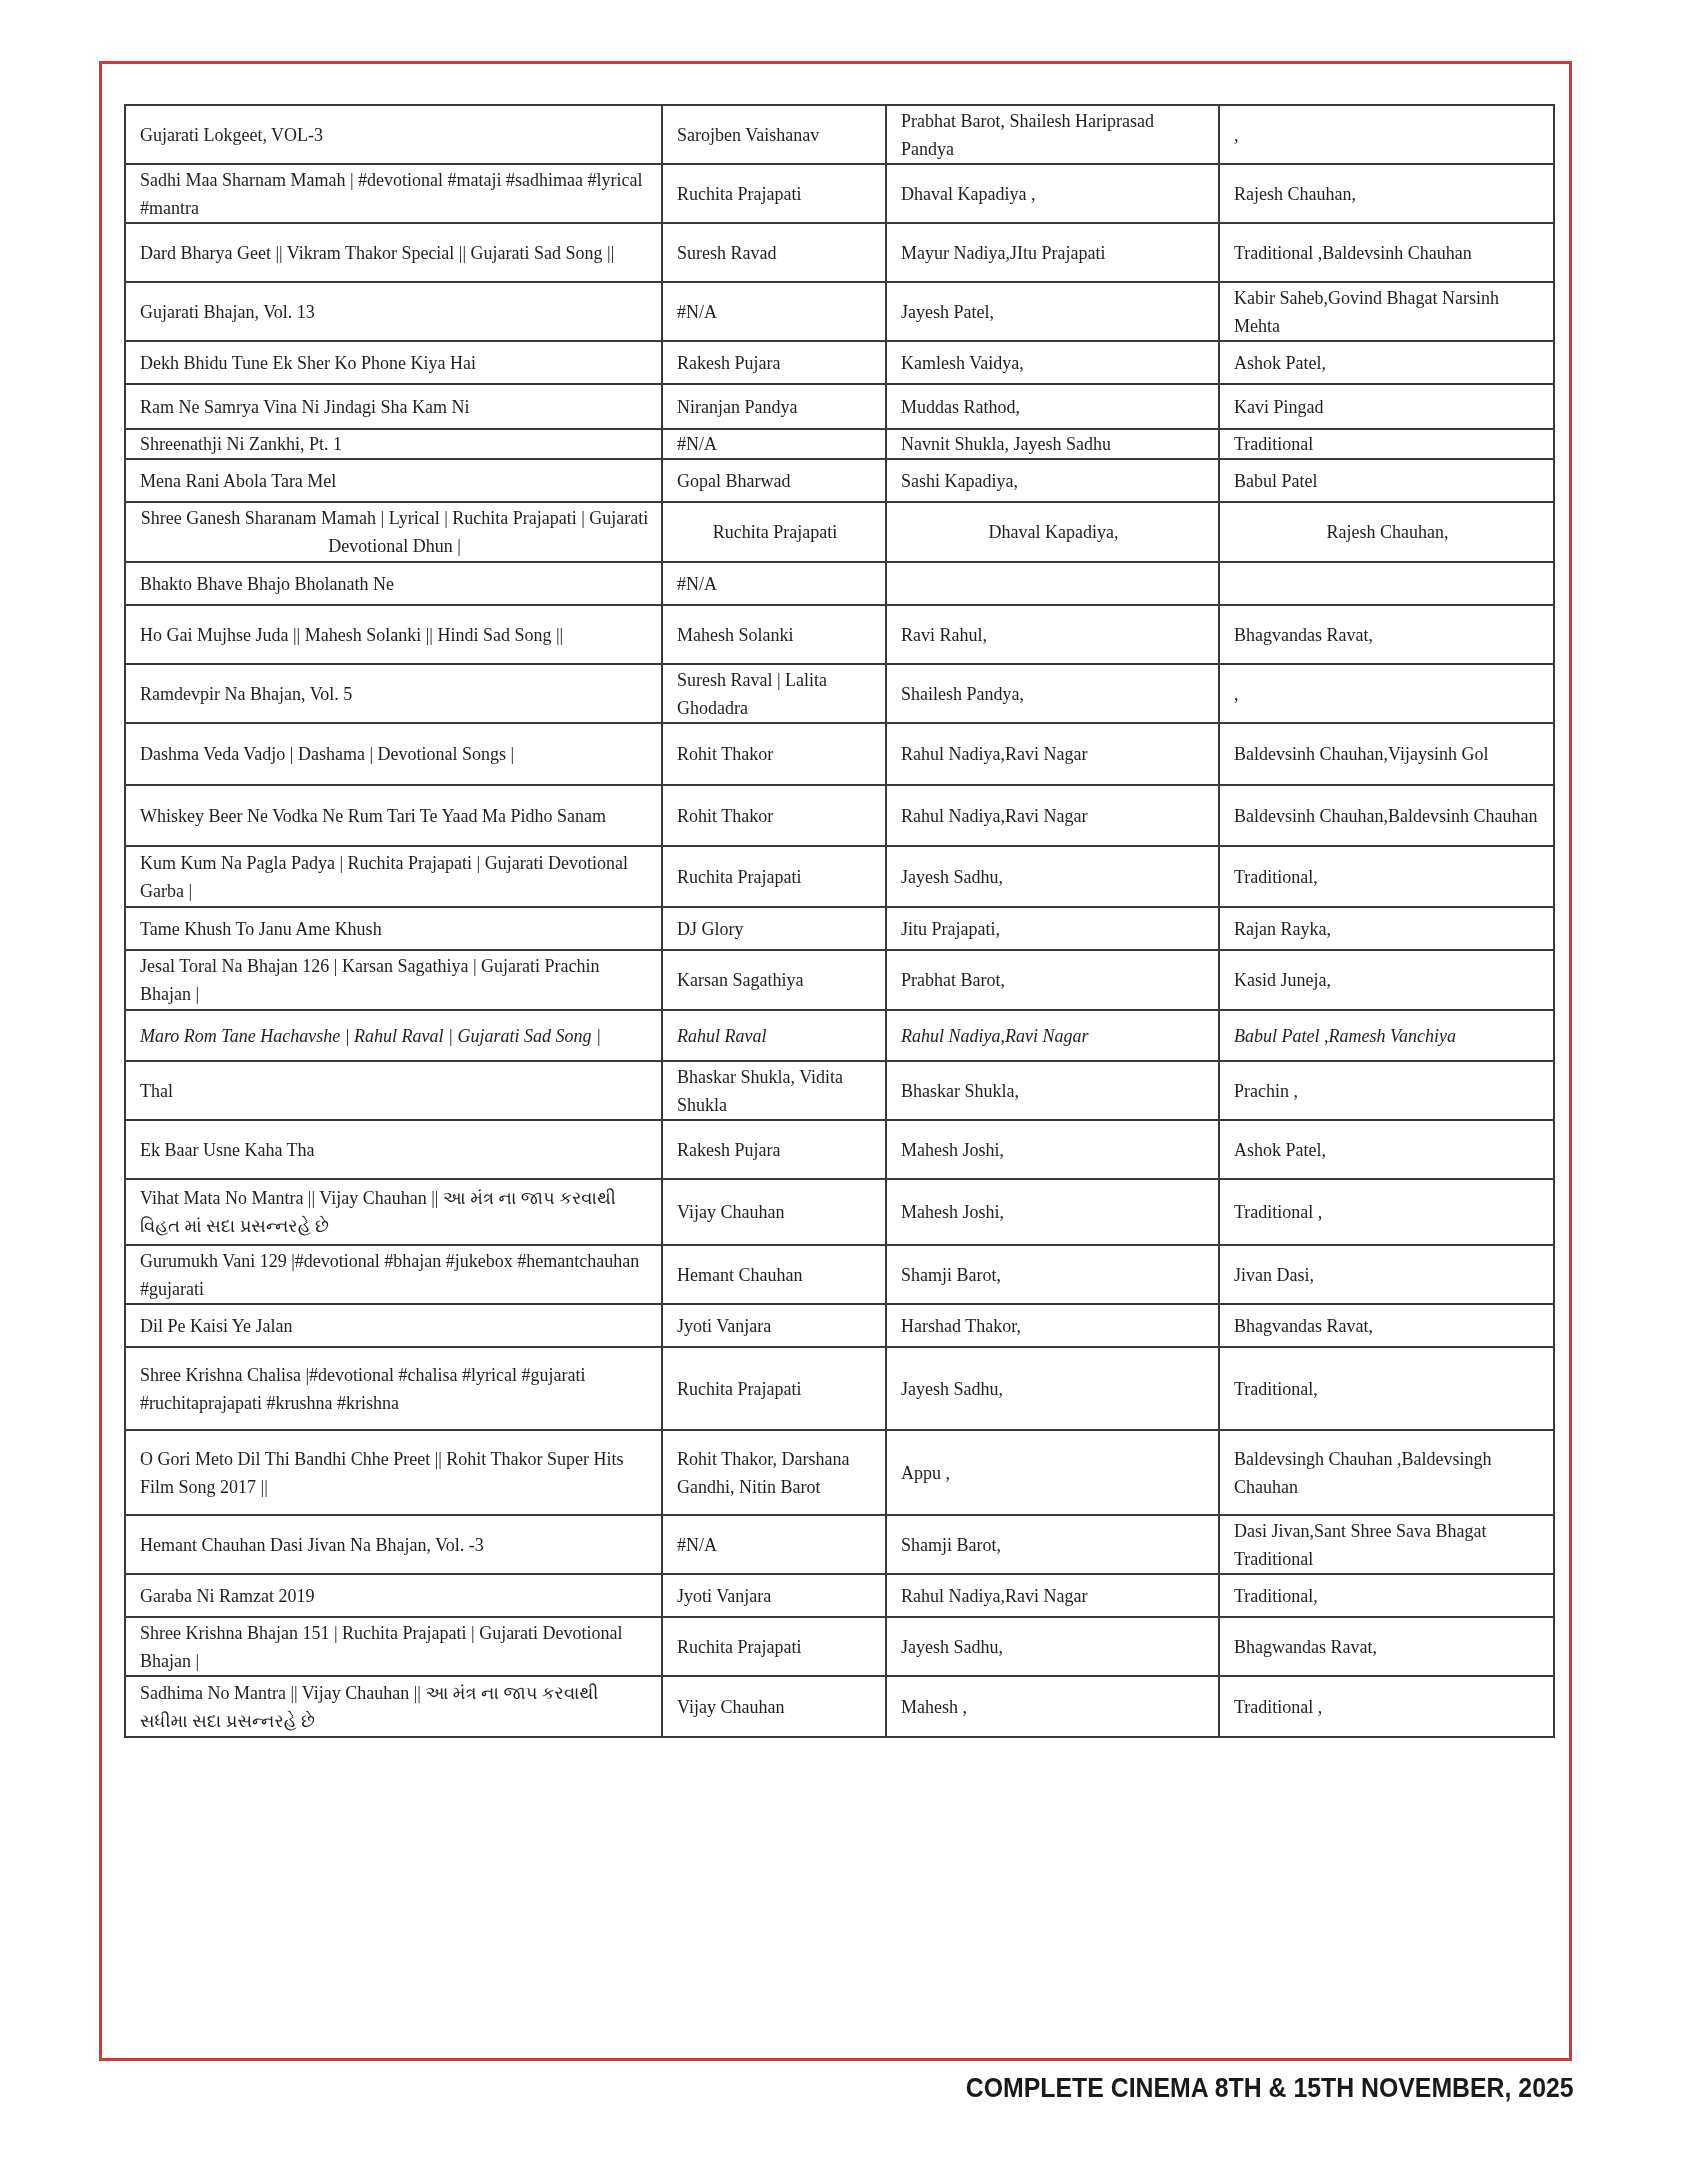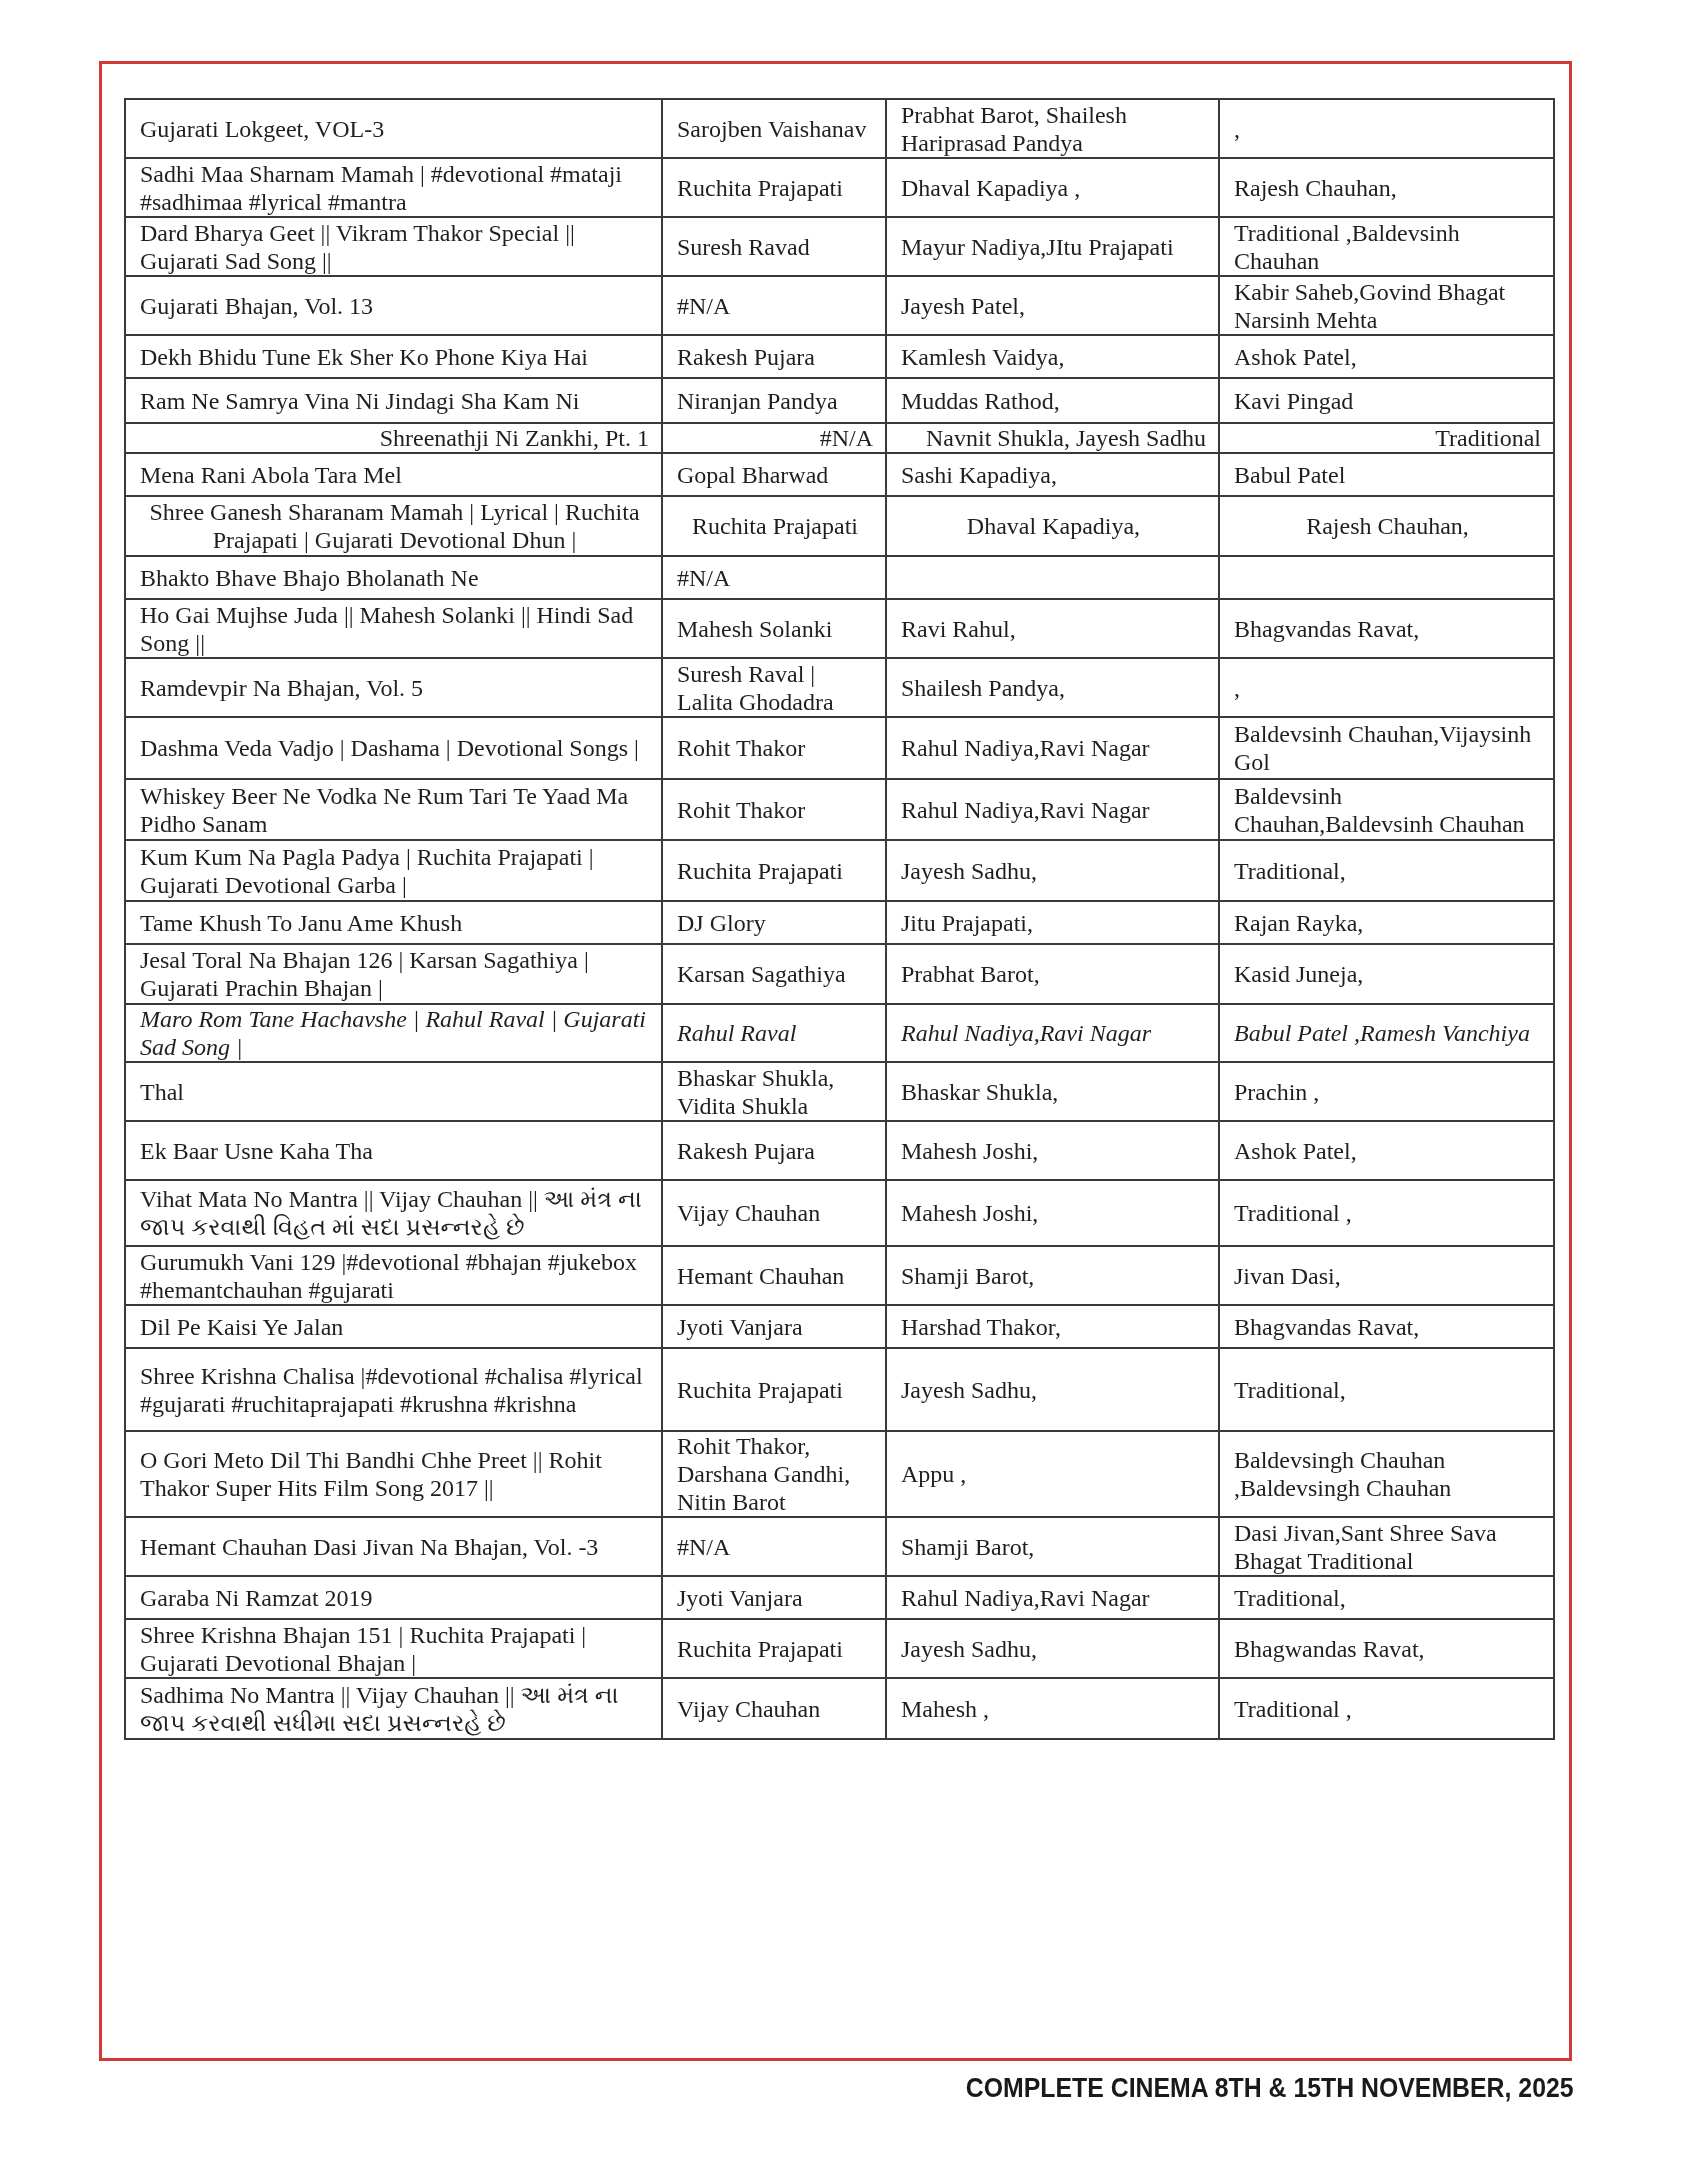--- a/index.html
+++ b/index.html
@@ -2,24 +2,24 @@
 <html><head>
 <meta charset="utf-8">
 <style>
   html, body { margin: 0; padding: 0; background: #ffffff; }
   body { width: 1683px; height: 2178px; position: relative; overflow: hidden; }
   .frame {
     position: absolute; left: 99px; top: 61px; width: 1473px; height: 2000px;
     border: 3px solid #d23a3a; box-sizing: border-box;
   }
   table.songs {
-    position: absolute; left: 124px; top: 98px; width: 1428px;
+    position: absolute; left: 124px; top: 104px; width: 1428px;
     border-collapse: collapse; table-layout: fixed;
     font-family: "Liberation Serif", "DejaVu Serif", serif;
-    font-size: 24px; line-height: 28px; color: #1f1f1f;
+    font-size: 18px; line-height: 28px; color: #1f1f1f;
   }
   table.songs td {
     border: 2px solid #3a3a3a; padding: 0 12px 0 14px; vertical-align: middle;
     word-wrap: break-word; box-sizing: border-box;
   }
   col.c1 { width: 537px; } col.c2 { width: 224px; } col.c3 { width: 333px; } col.c4 { width: 335px; }
   .footer {
     position: absolute; right: 109px; top: 2073px;
     font-family: "Liberation Sans", "DejaVu Sans", sans-serif; font-weight: bold;
     font-size: 27px; letter-spacing: 0px; color: #1a1a1a; transform: scaleX(0.92); transform-origin: right center;
@@ -67,21 +67,21 @@
         <td>Rakesh Pujara</td>
         <td>Kamlesh  Vaidya,</td>
         <td>Ashok  Patel,</td>
       </tr>
       <tr style="height: 45px;">
         <td>Ram Ne Samrya Vina Ni Jindagi Sha Kam Ni</td>
         <td>Niranjan Pandya</td>
         <td>Muddas  Rathod,</td>
         <td>Kavi Pingad</td>
       </tr>
-      <tr style="height: 28px; text-align: right;">
+      <tr style="height: 28px;">
         <td>Shreenathji Ni Zankhi, Pt. 1</td>
         <td>#N/A</td>
         <td>Navnit  Shukla, Jayesh  Sadhu</td>
         <td>Traditional</td>
       </tr>
       <tr style="height: 43px; padding-left: 6px;">
         <td>Mena Rani Abola Tara Mel</td>
         <td>Gopal Bharwad</td>
         <td>Sashi  Kapadiya,</td>
         <td>Babul Patel</td>

